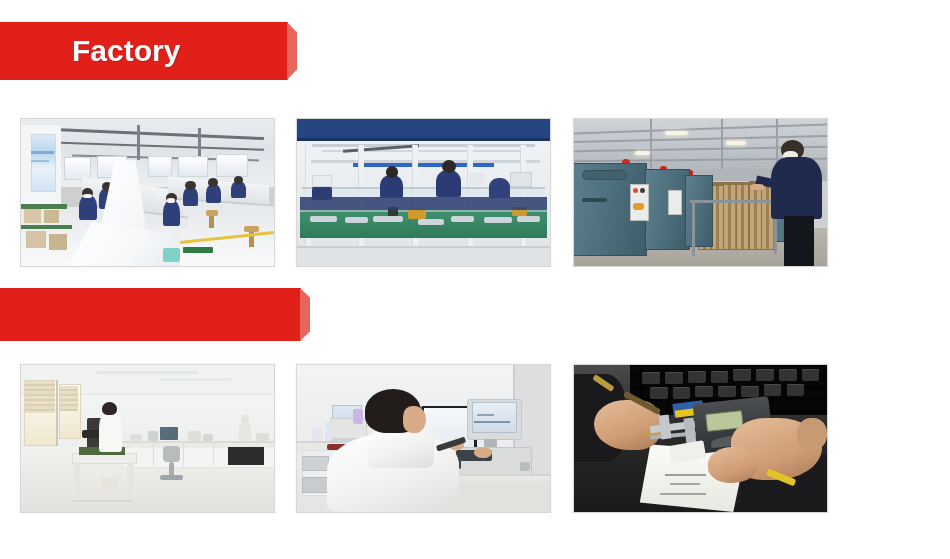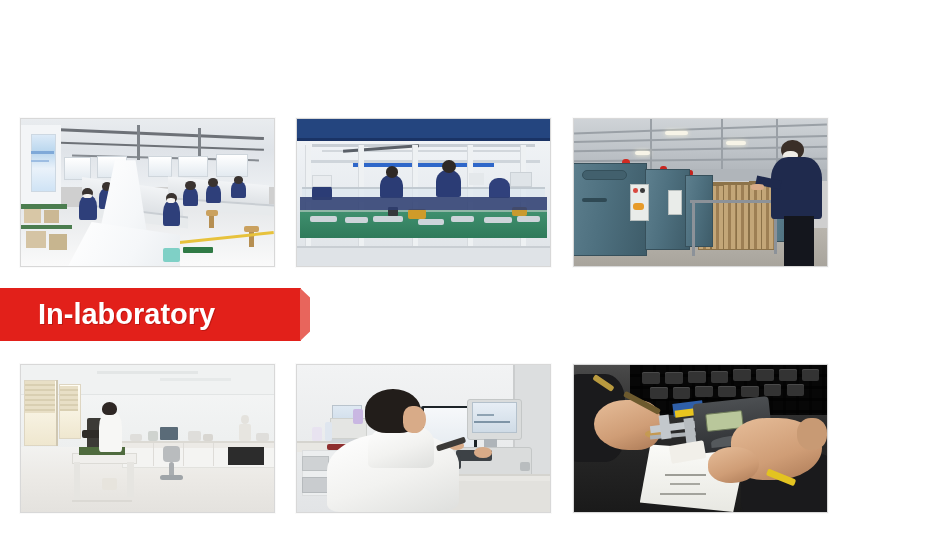--- a/index.html
+++ b/index.html
@@ -163,20 +163,25 @@
   .f-cal-yellow{background:#e8c41f;}
   .f-cal-blue{background:#2f5fa8;}
   .f-part{background:#f1efe9;border-radius:2px;}
   .f-pen{background:#6d5a2e;}
 </style>
 </head>
 <body>
 
 <div class="page">
 
+  <div class="banner" id="banner-factory">
+    <div class="plate"></div>
+    <div class="bevel"></div>
+    <div class="ttl">Factory</div>
+  </div>
 
   <div class="photo" id="photo-factory-1">
     <div class="ph">
       <div class="a-ceil"></div>
       <div class="a-beam" style="left:4%;top:9%;width:92%;transform:rotate(2.5deg);"></div>
       <div class="a-beam" style="left:10%;top:18%;width:86%;transform:rotate(2deg);height:2px;"></div>
       <div class="a-beam" style="left:20%;top:26%;width:74%;transform:rotate(1.5deg);height:2px;background:#878c92;"></div>
       <div class="a-beam" style="left:46%;top:4%;width:3px;height:24%;background:#7e8389;"></div>
       <div class="a-beam" style="left:70%;top:6%;width:3px;height:20%;background:#7e8389;"></div>
 
@@ -352,21 +357,20 @@
       <div class="c-man-body" style="left:78%;top:26%;width:20%;height:42%;"></div>
       <div class="c-man-legs" style="left:83%;top:66%;width:12%;height:34%;"></div>
       <div style="left:72%;top:40%;width:10%;height:6%;background:#1f2a4d;transform:rotate(12deg);"></div>
       <div style="left:70%;top:44%;width:5%;height:4%;background:#d8ab88;border-radius:40%;"></div>
     </div>
   </div>
 
   <div class="banner" id="banner-lab">
     <div class="plate"></div>
     <div class="bevel"></div>
-    <div class="ttl">In-laboratory</div>
   </div>
 
   <div class="photo" id="photo-lab-1">
     <div class="ph">
       <div class="d-wall"></div>
       <div class="d-ceil"></div>
       <div style="left:30%;top:4%;width:40%;height:2%;background:#e3e6e6;"></div>
       <div style="left:55%;top:9%;width:28%;height:2%;background:#e6e9e9;"></div>
 
       <div class="d-win" style="left:1%;top:10%;width:13%;height:44%;"></div>

